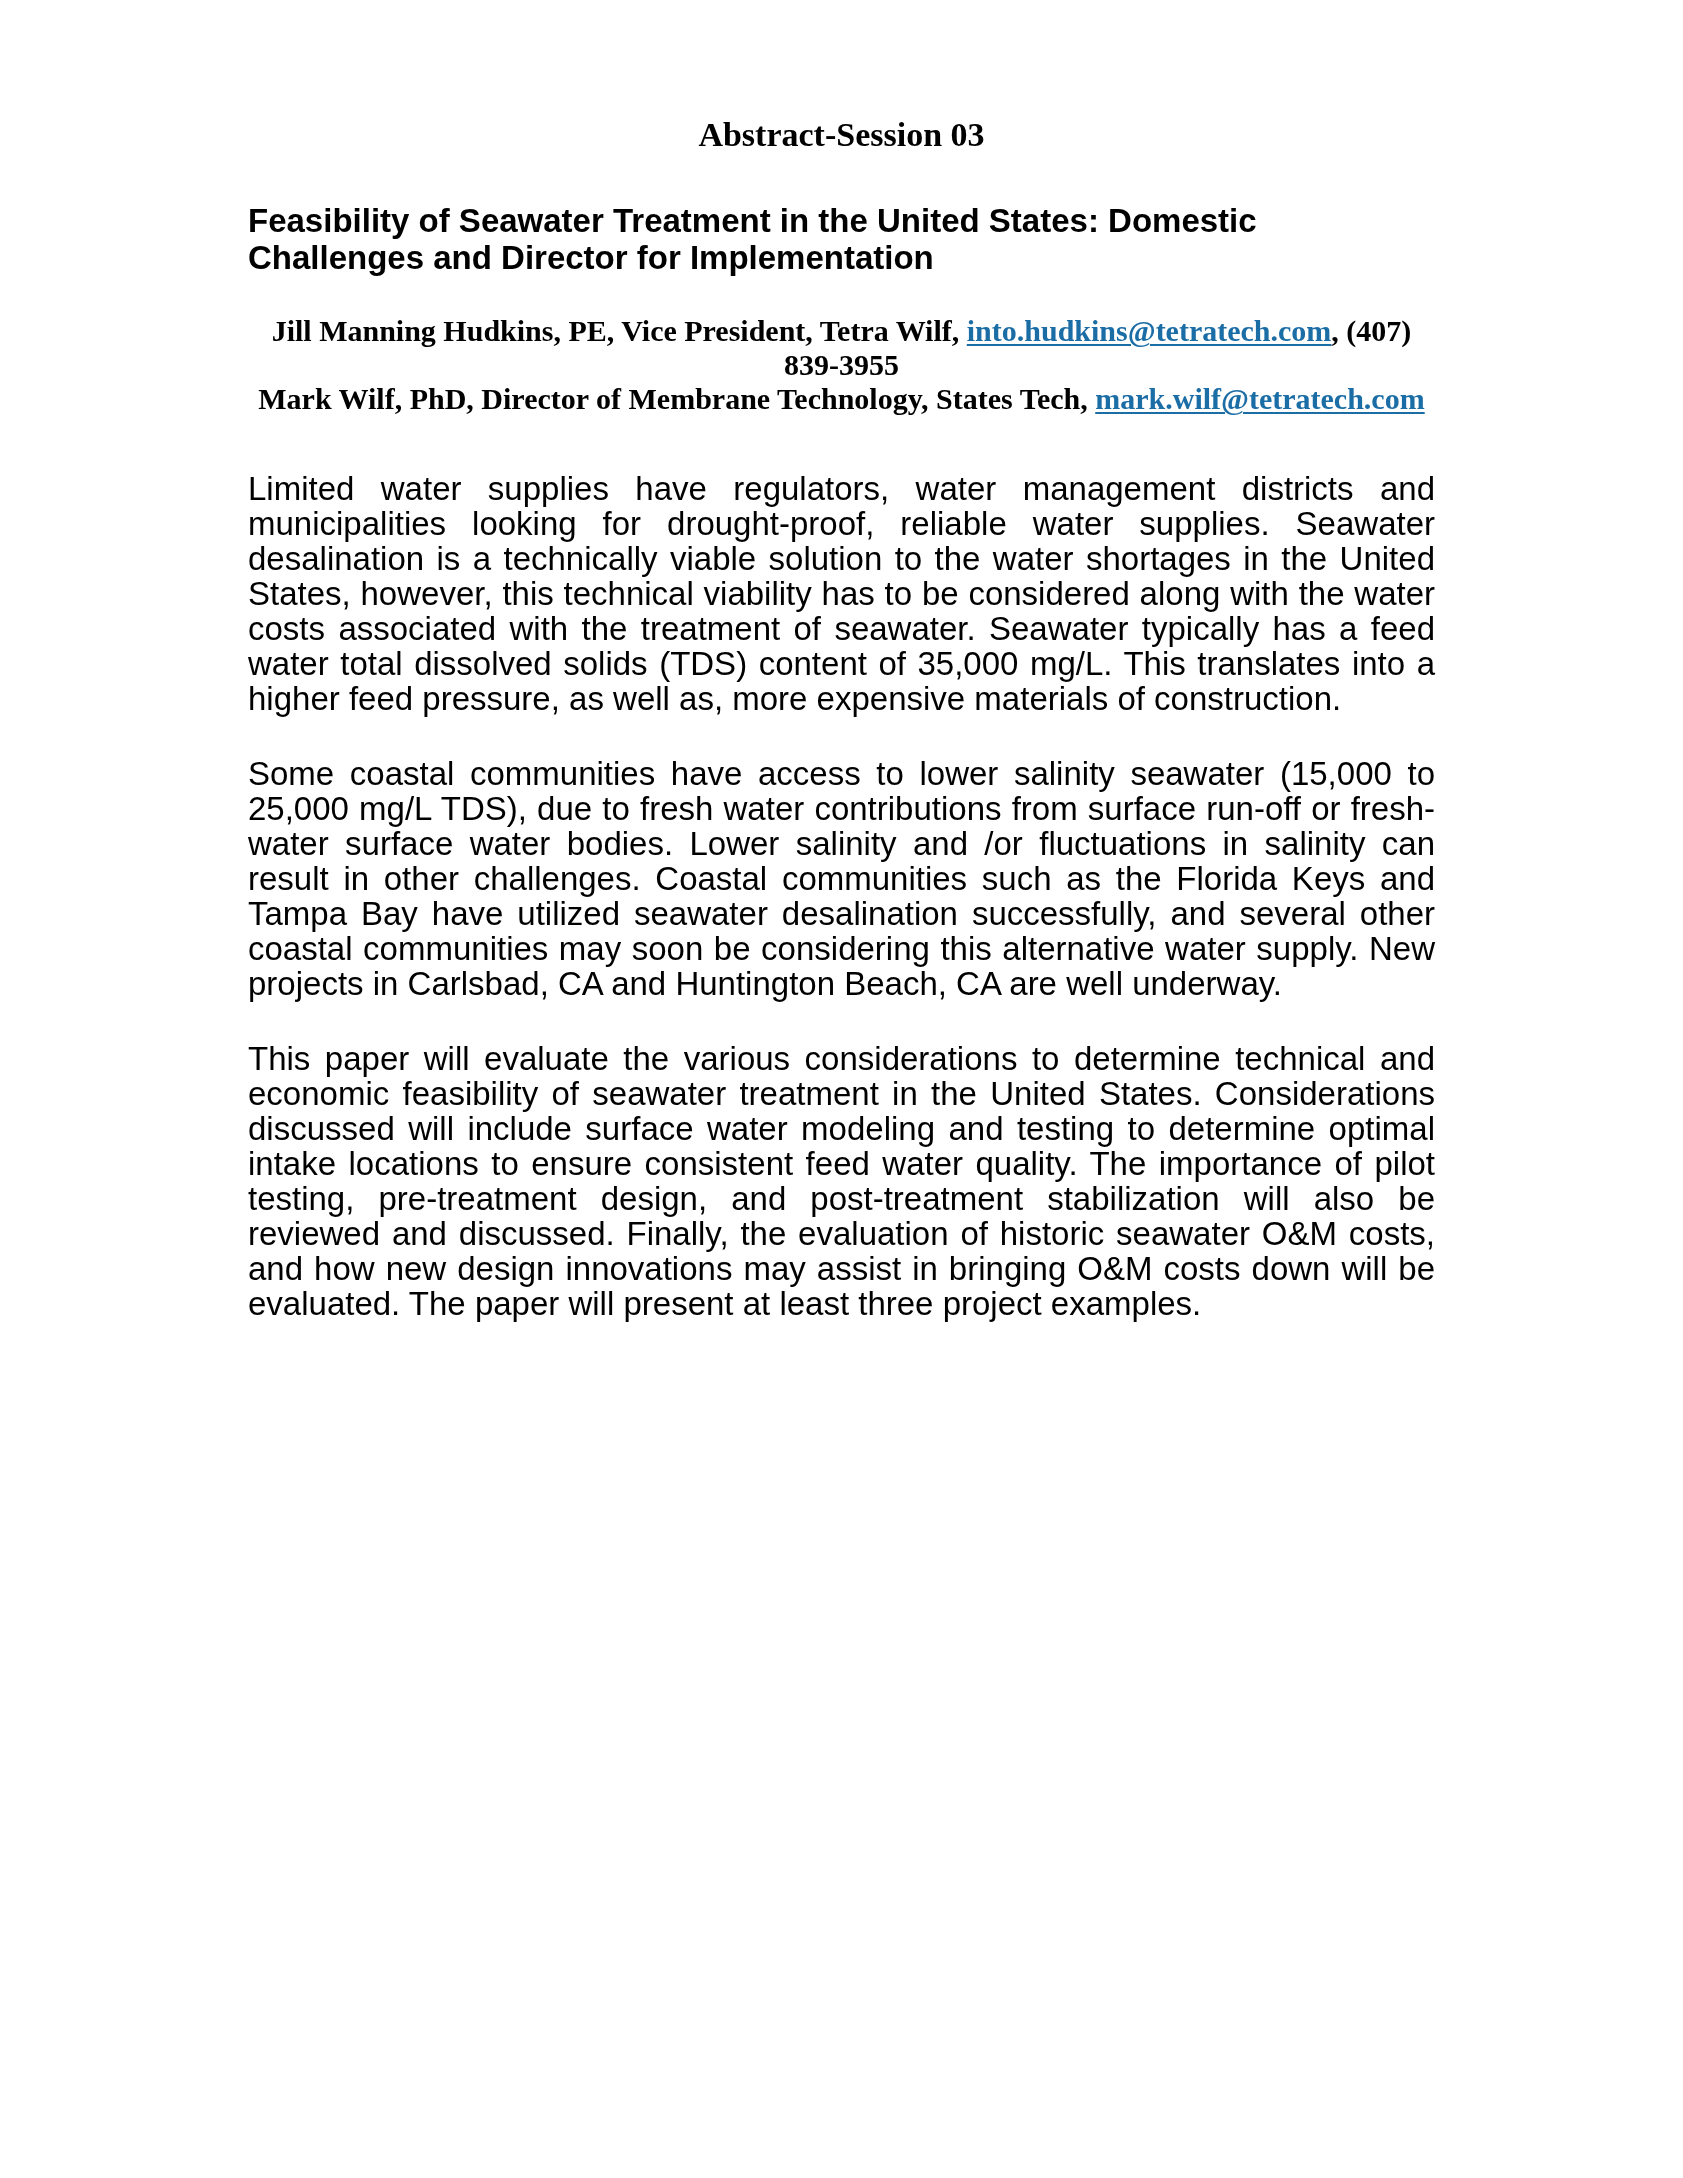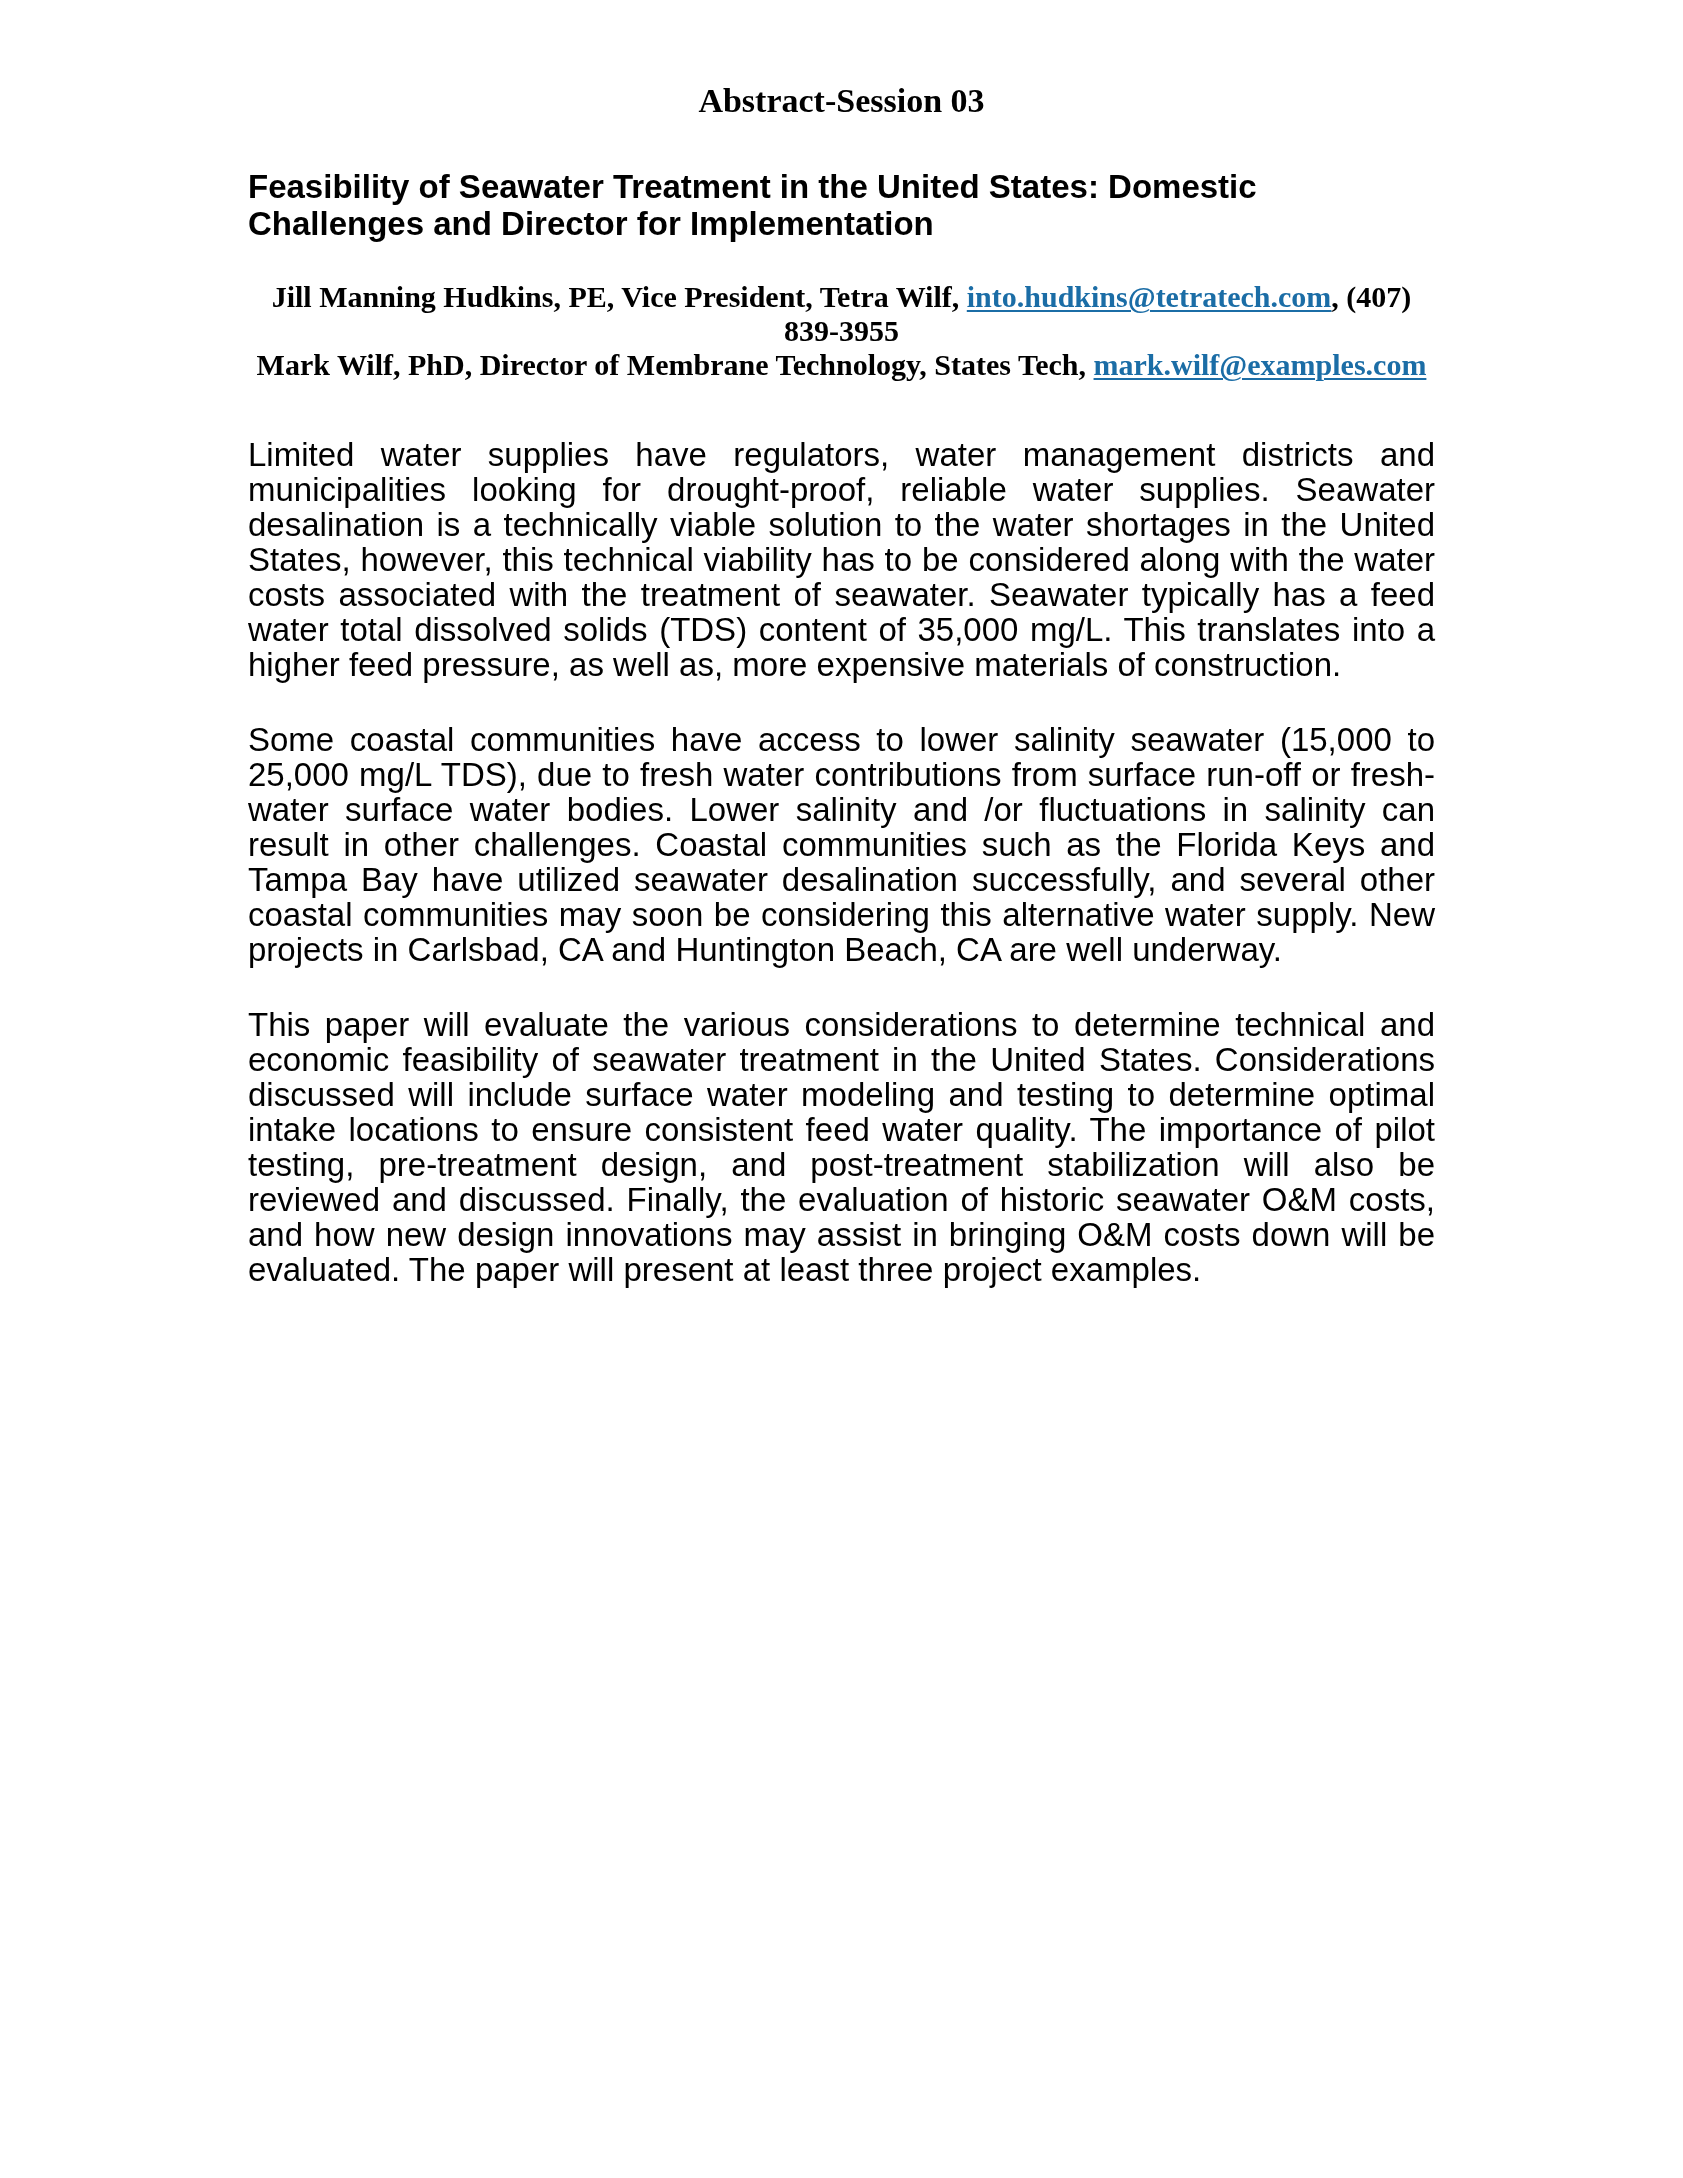--- a/index.html
+++ b/index.html
@@ -8,21 +8,21 @@
   body {
     width: 1683px;
     height: 2178px;
     background: #FFFFFF;
     color: #000000;
     font-family: "Liberation Sans", sans-serif;
   }
   .page {
     width: 1683px;
     height: 2178px;
-    padding: 82px 248px 0 248px;
+    padding: 116px 248px 0 248px;
     overflow: hidden;
   }
   .session-label {
     font-family: "Liberation Serif", serif;
     font-weight: bold;
     font-size: 34px;
     line-height: 38px;
     text-align: center;
   }
   .paper-title {
@@ -67,21 +67,21 @@
 
   <div class="session-label">Abstract-Session 03</div>
 
   <h1 class="paper-title">
     <span class="tline">Feasibility of Seawater Treatment in the United States:  Domestic</span>
     <span class="tline">Challenges and Director for Implementation</span>
   </h1>
 
   <div class="authors">
     <div class="author-line"><span>Jill Manning Hudkins, PE, Vice President, Tetra Wilf, </span><a class="email-link" href="#">into.hudkins@tetratech.com</a><span>, (407) 839-3955</span></div>
-    <div class="author-line"><span>Mark Wilf, PhD, Director of Membrane Technology, States Tech, </span><a class="email-link" href="#">mark.wilf@examples.com</a><span></span></div>
+    <div class="author-line"><span>Mark Wilf, PhD, Director of Membrane Technology, States Tech, </span><a class="email-link" href="#">mark.wilf@tetratech.com</a><span></span></div>
   </div>
 
   <div class="body-text">
     <p>Limited water supplies have regulators, water management districts and municipalities looking for drought-proof, reliable water supplies.  Seawater desalination is a technically viable solution to the water shortages in the United States, however, this technical viability has to be considered along with the water costs associated with the treatment of seawater.  Seawater typically has a feed water total dissolved solids (TDS) content of 35,000 mg/L.  This translates into a higher feed pressure, as well as, more expensive materials of construction.</p>
     <p>Some coastal communities have access to lower salinity seawater (15,000 to 25,000 mg/L TDS), due to fresh water contributions from surface run-off or fresh-water surface water bodies.  Lower salinity and /or fluctuations in salinity can result in other challenges.  Coastal communities such as the Florida Keys and Tampa Bay have utilized seawater desalination successfully, and several other coastal communities may soon be considering this alternative water supply.  New projects in Carlsbad, CA and Huntington Beach, CA are well underway.</p>
     <p>This paper will evaluate the various considerations to determine technical and economic feasibility of seawater treatment in the United States.  Considerations discussed will include surface water modeling and testing to determine optimal intake locations to ensure consistent feed water quality.  The importance of pilot testing, pre-treatment design, and post-treatment stabilization will also be reviewed and discussed.  Finally, the evaluation of historic seawater O&amp;M costs, and how new design innovations may assist in bringing O&amp;M costs down will be evaluated.  The paper will present at least three project examples.</p>
   </div>
 
 </div>
 

